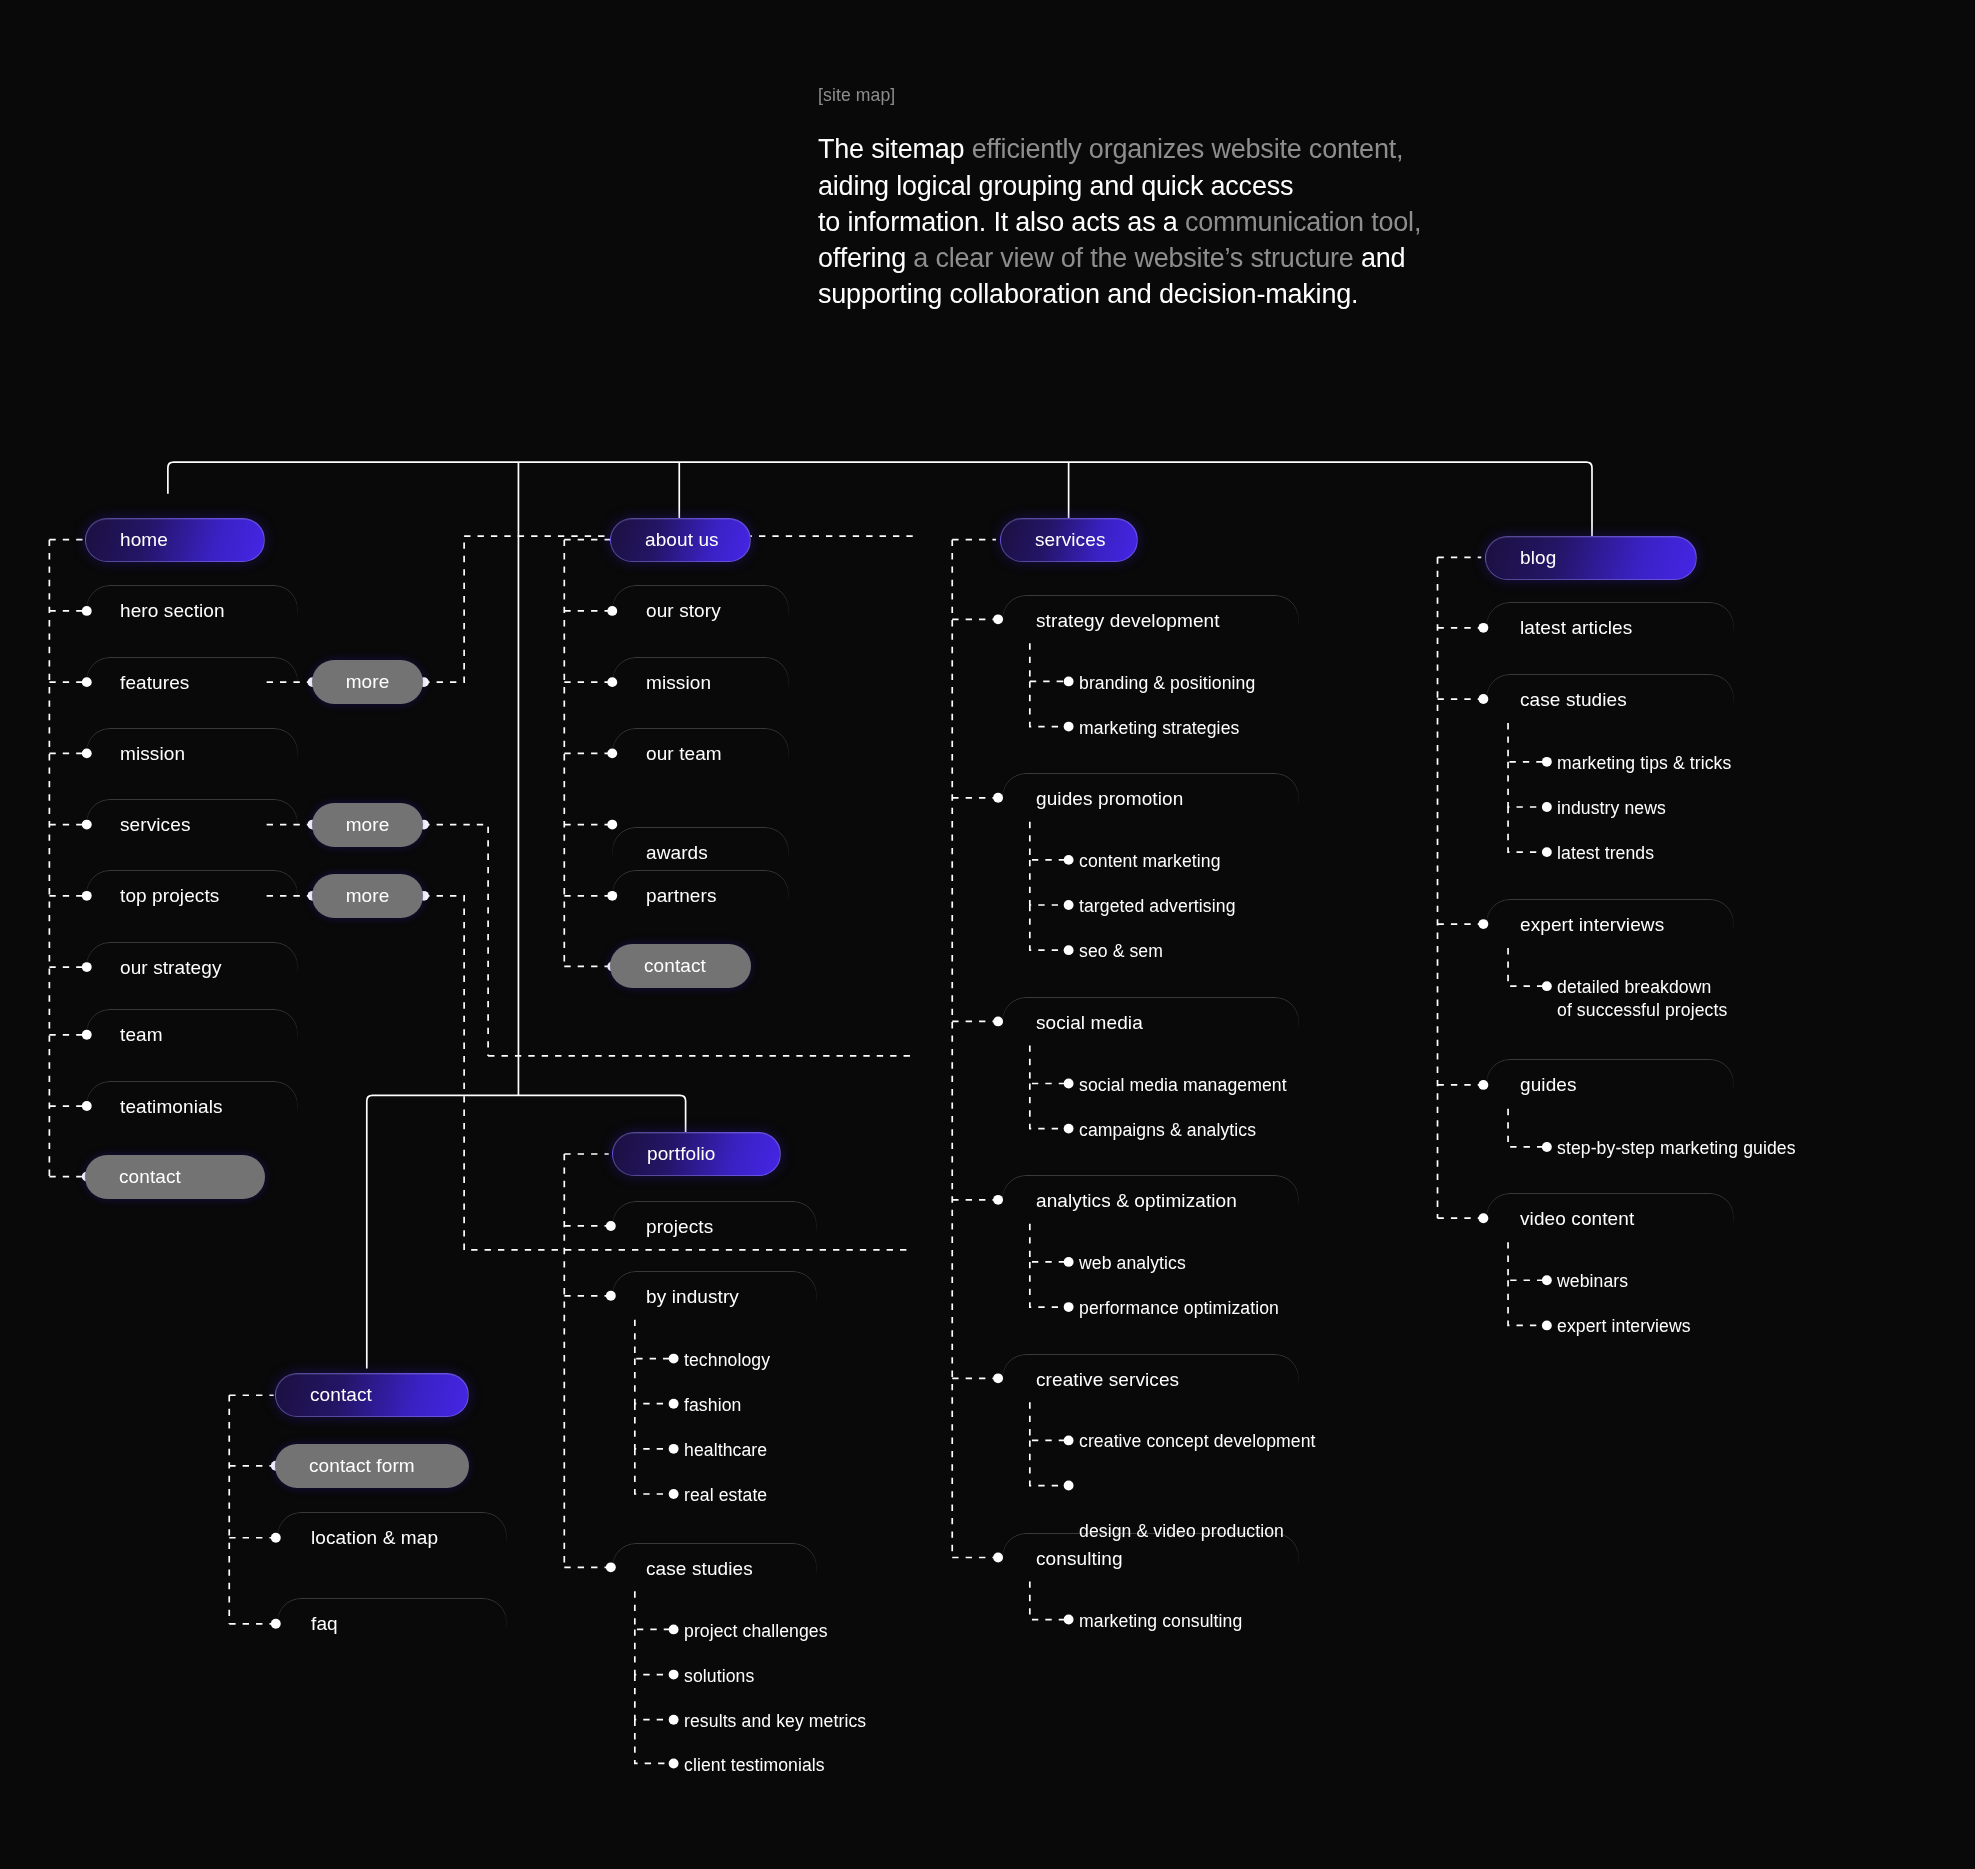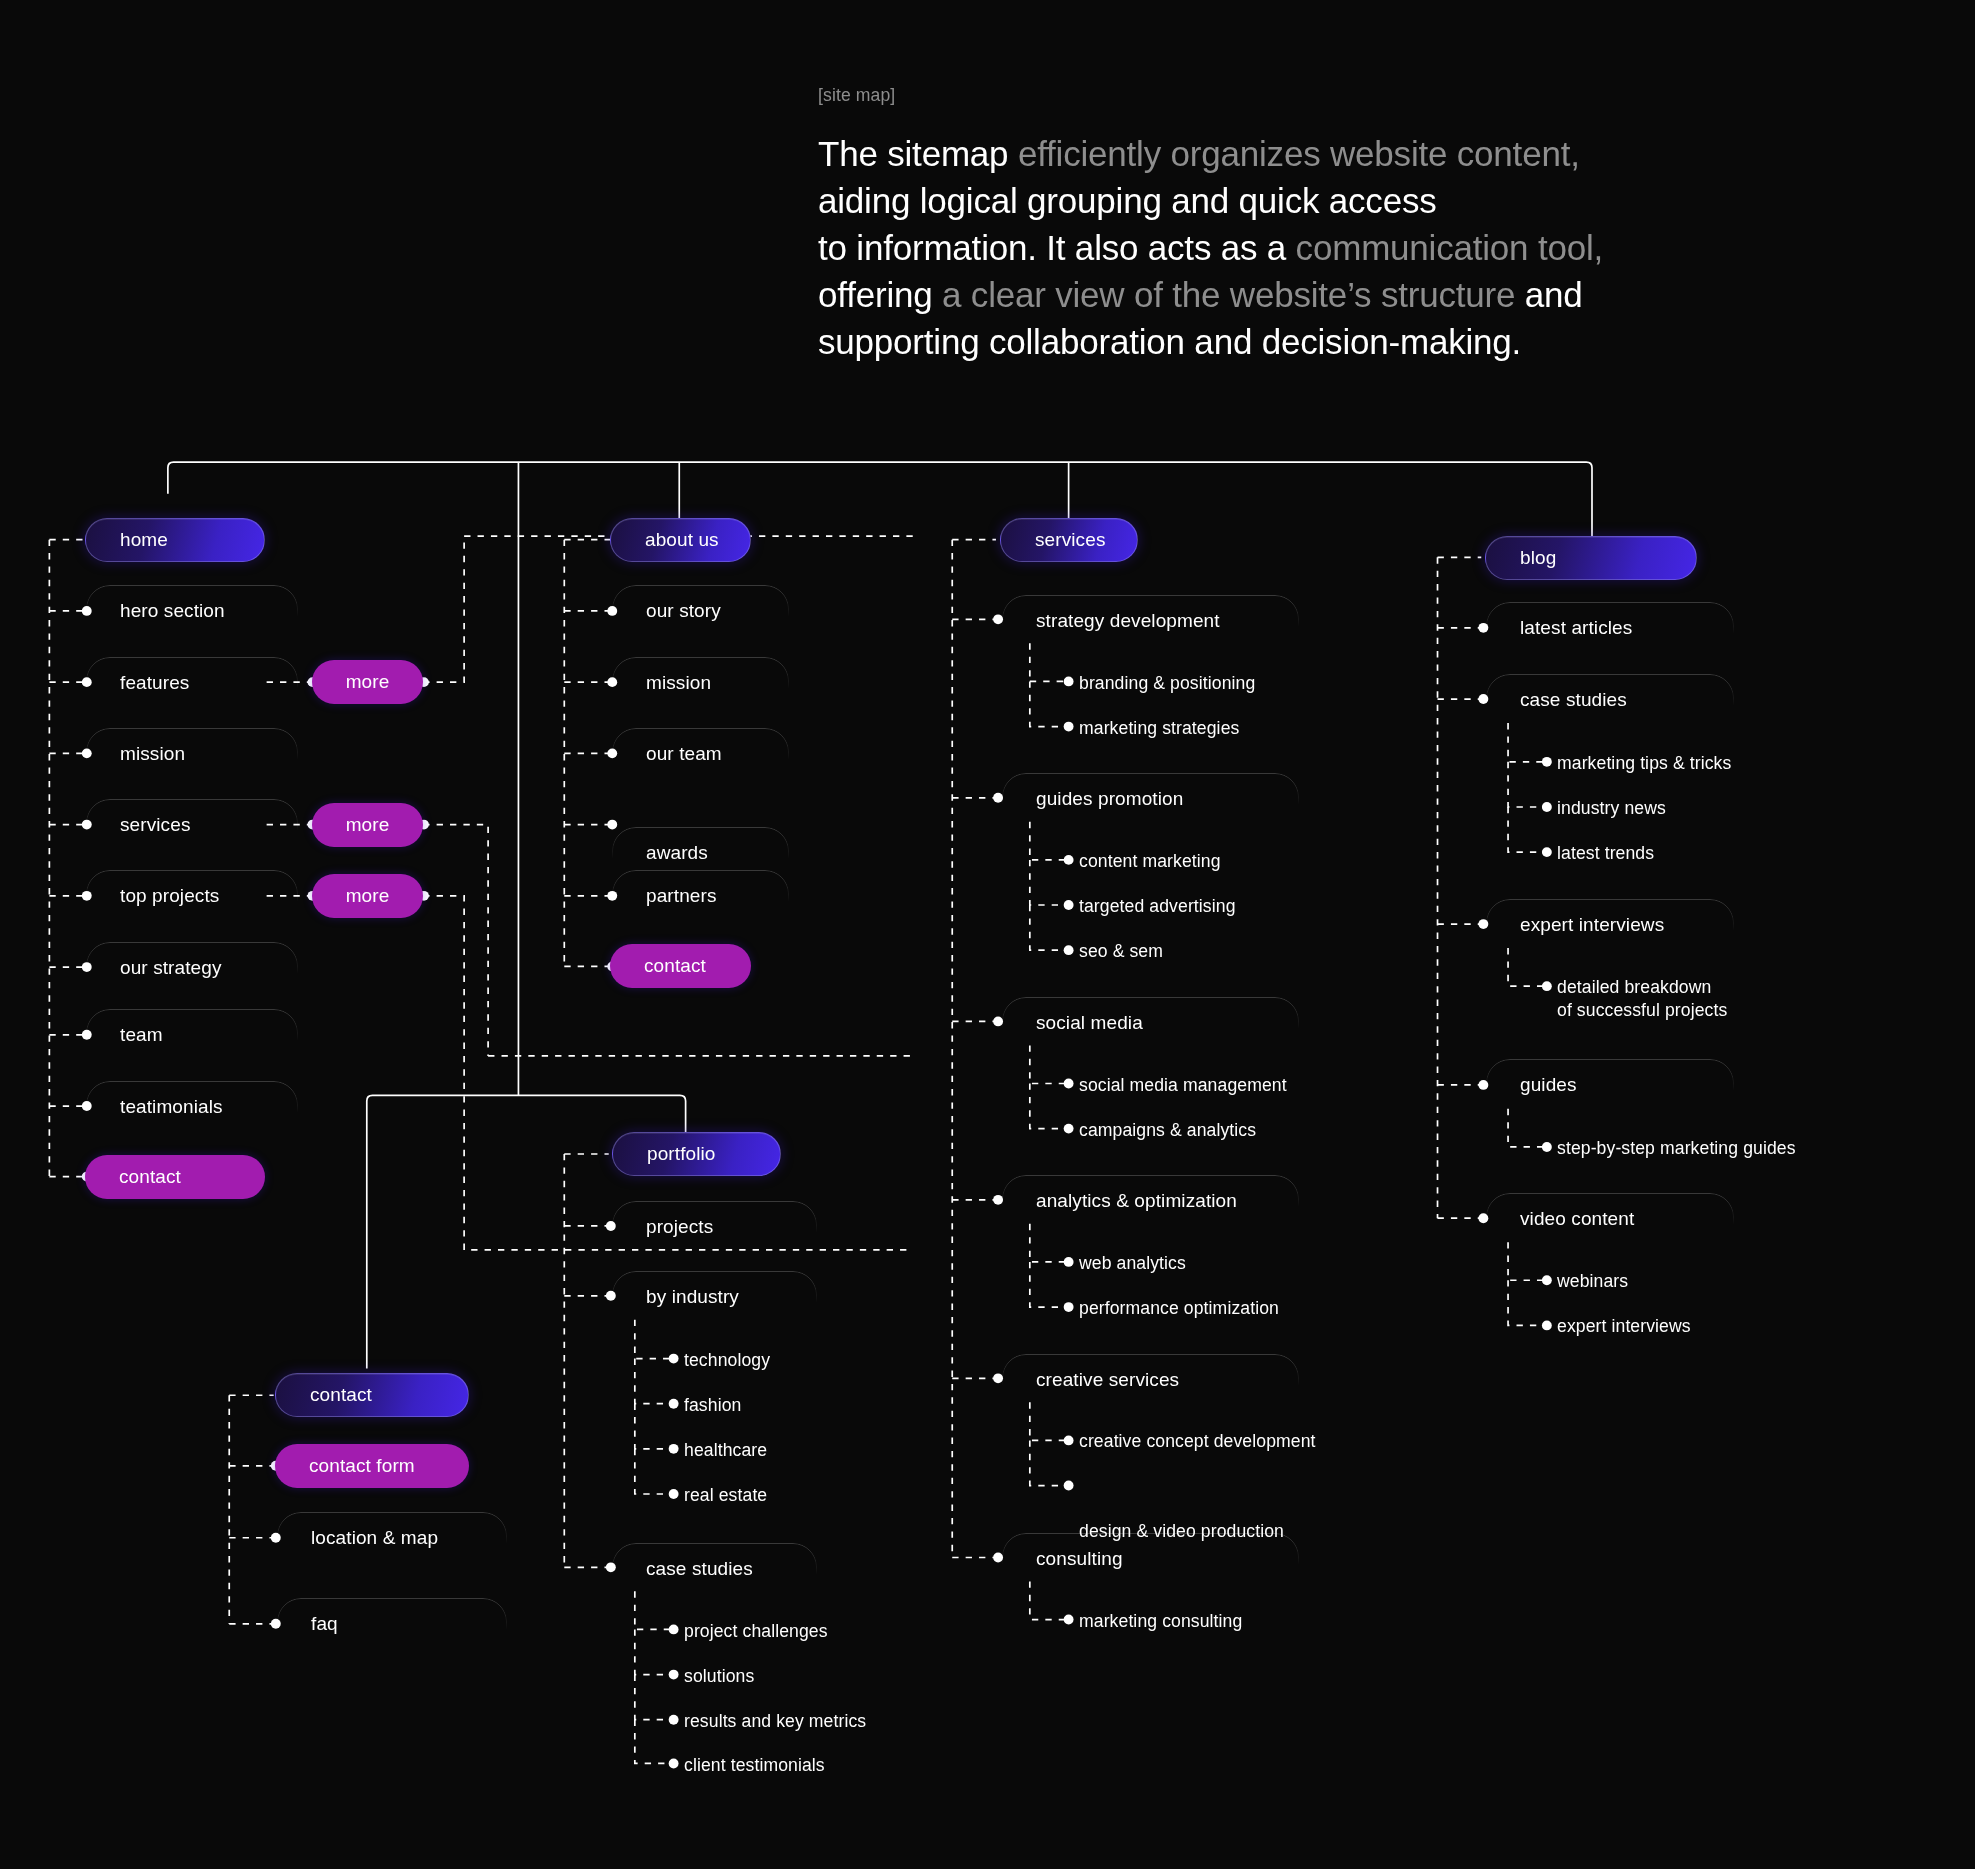--- a/index.html
+++ b/index.html
@@ -11,21 +11,21 @@
   }
   #root{position:absolute;inset:0;}
 
   
   .hdr{position:absolute;left:818px;top:85px;width:1100px;}
   .hdr .eyebrow{
     font-size:17.6px;color:#8d8d8d;letter-spacing:0.1px;margin:0 0 25.4px 0;
     font-family:"Liberation Sans",sans-serif;
   }
   .hdr .lede{
-    font-size:35px;line-height:1.34;font-weight:400;color:#ffffff;
+    font-size:27px;line-height:1.34;font-weight:400;color:#ffffff;
     letter-spacing:-0.2px;margin:0;max-width:1086px;
   }
   .hdr .lede .dim{color:#8e8e8e;}
 
   
   #wires{position:absolute;left:0;top:0;width:1975px;height:1870px;overflow:visible;}
 
   
   .node{position:absolute;box-sizing:border-box;}
 
@@ -35,21 +35,21 @@
     background:linear-gradient(105deg,#1b1040 0%,#241566 34%,#3a21c4 72%,#4526e6 100%);
     border:0.7px solid rgba(150,140,235,.45);
     box-shadow:0 0 12.7px rgba(60,26,211,.35), inset 0 0.7px 0 rgba(255,255,255,.12);
     display:flex;align-items:center;
     padding-left:34px;
     font-size:19px;color:#ffffff;letter-spacing:0.1px;
   }
   
   .pill-solid{
     height:44px;border-radius:24px;
-    background:#a21caf;
+    background:#737373;
     display:flex;align-items:center;
     padding-left:34px;
     font-size:19px;color:#ffffff;letter-spacing:0.1px;
     box-shadow:0 0 10px rgba(60,26,211,.30);
   }
   .pill-solid.center{justify-content:center;padding-left:0;}
 
   
   .ghost{
     height:51px;

